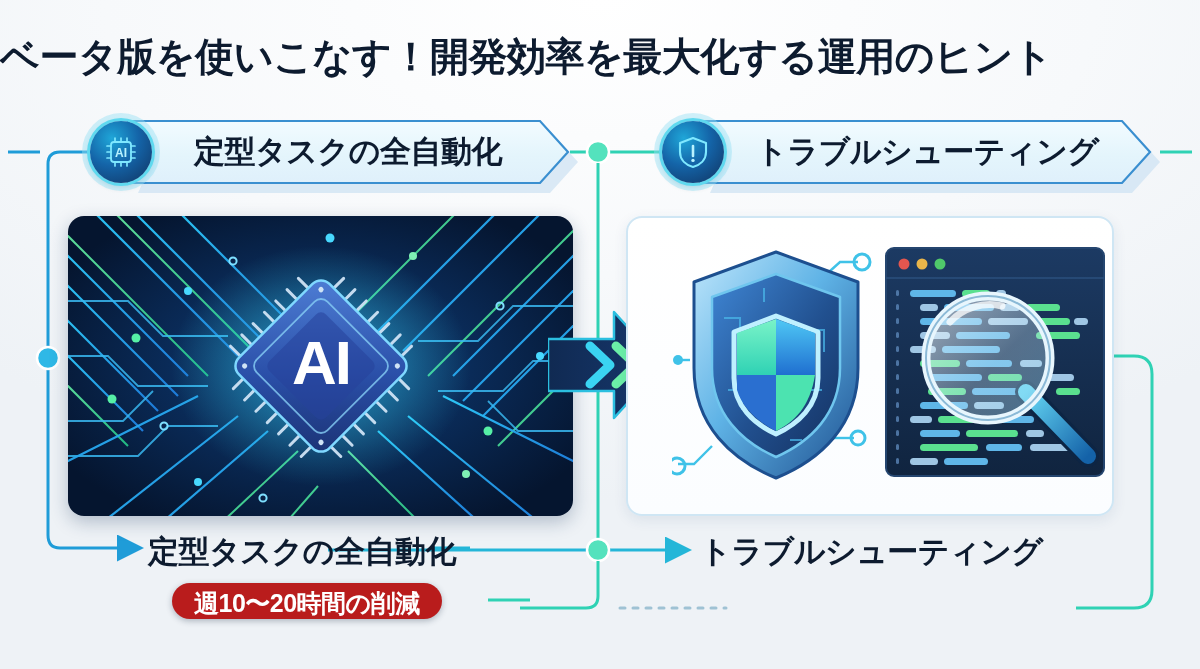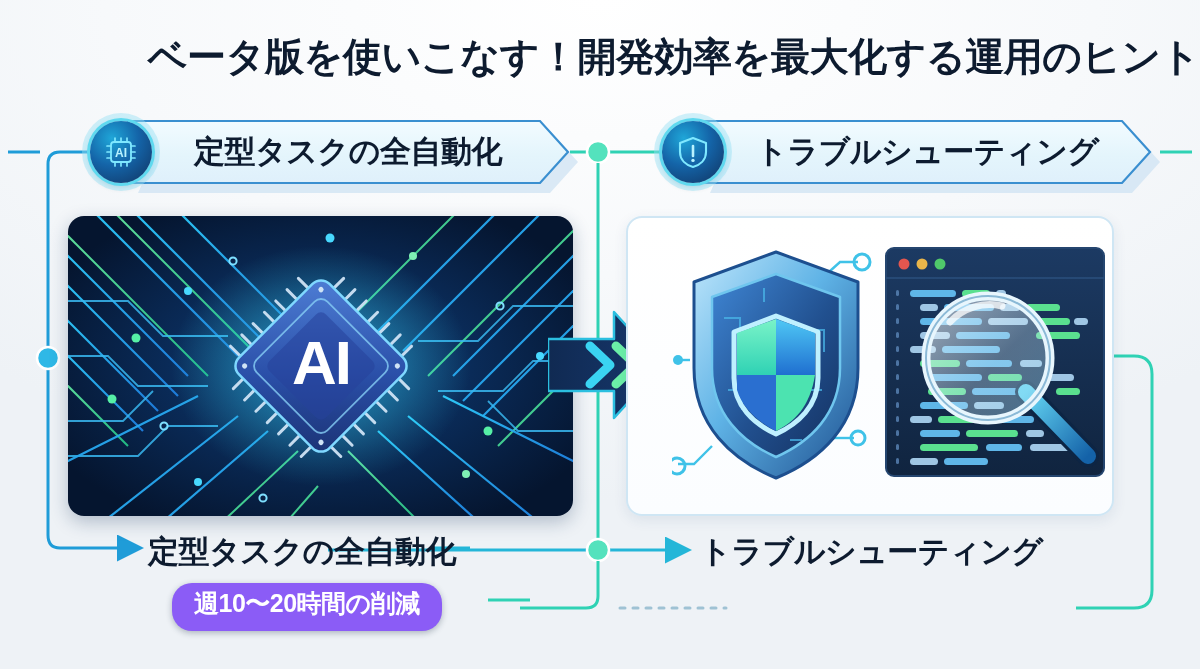--- a/index.html
+++ b/index.html
@@ -9,21 +9,21 @@
     background:
       radial-gradient(ellipse 900px 500px at 50% 0%, #ffffff 0%, #f7f9fb 55%, #eef2f6 100%),
       linear-gradient(180deg,#ffffff 0%,#eceff4 100%);
     position:relative;
   }
   #stage { position:absolute; inset:0; width:1200px; height:669px; }
 
   
   .title {
     position:absolute; left:0; top:30px; width:1200px;
-    text-align:right;
+    text-align:left;
     font-size:39px; font-weight:bold; letter-spacing:-0.5px;
     color:#0d1b2f;
     text-shadow:0 1px 0 rgba(255,255,255,.8);
     white-space:nowrap;
   }
 
   
   #wires { position:absolute; left:0; top:0; width:1200px; height:669px; }
 
   
@@ -70,22 +70,22 @@
     border:2px solid #cfe6f4; border-radius:16px;
     box-shadow:0 4px 14px rgba(30,70,110,.09);
   }
 
   
   .botlabel {
     position:absolute; font-size:31px; font-weight:bold; color:#0d1b2f;
     white-space:nowrap; letter-spacing:-0.5px;
   }
   .pill {
-    position:absolute; height:48px; line-height:40px; padding:0 22px;
-    border-radius:20px; background:#8b5cf6; color:#ffffff;
+    position:absolute; height:36px; line-height:40px; padding:0 22px;
+    border-radius:20px; background:#b91c1c; color:#ffffff;
     font-size:25px; font-weight:bold; white-space:nowrap; letter-spacing:-0.5px;
     box-shadow:0 2px 6px rgba(15,35,60,.3);
   }
 </style>
 </head>
 <body>
 
 <div id="stage">
 
   <div class="title">ベータ版を使いこなす！開発効率を最大化する運用のヒント</div>

